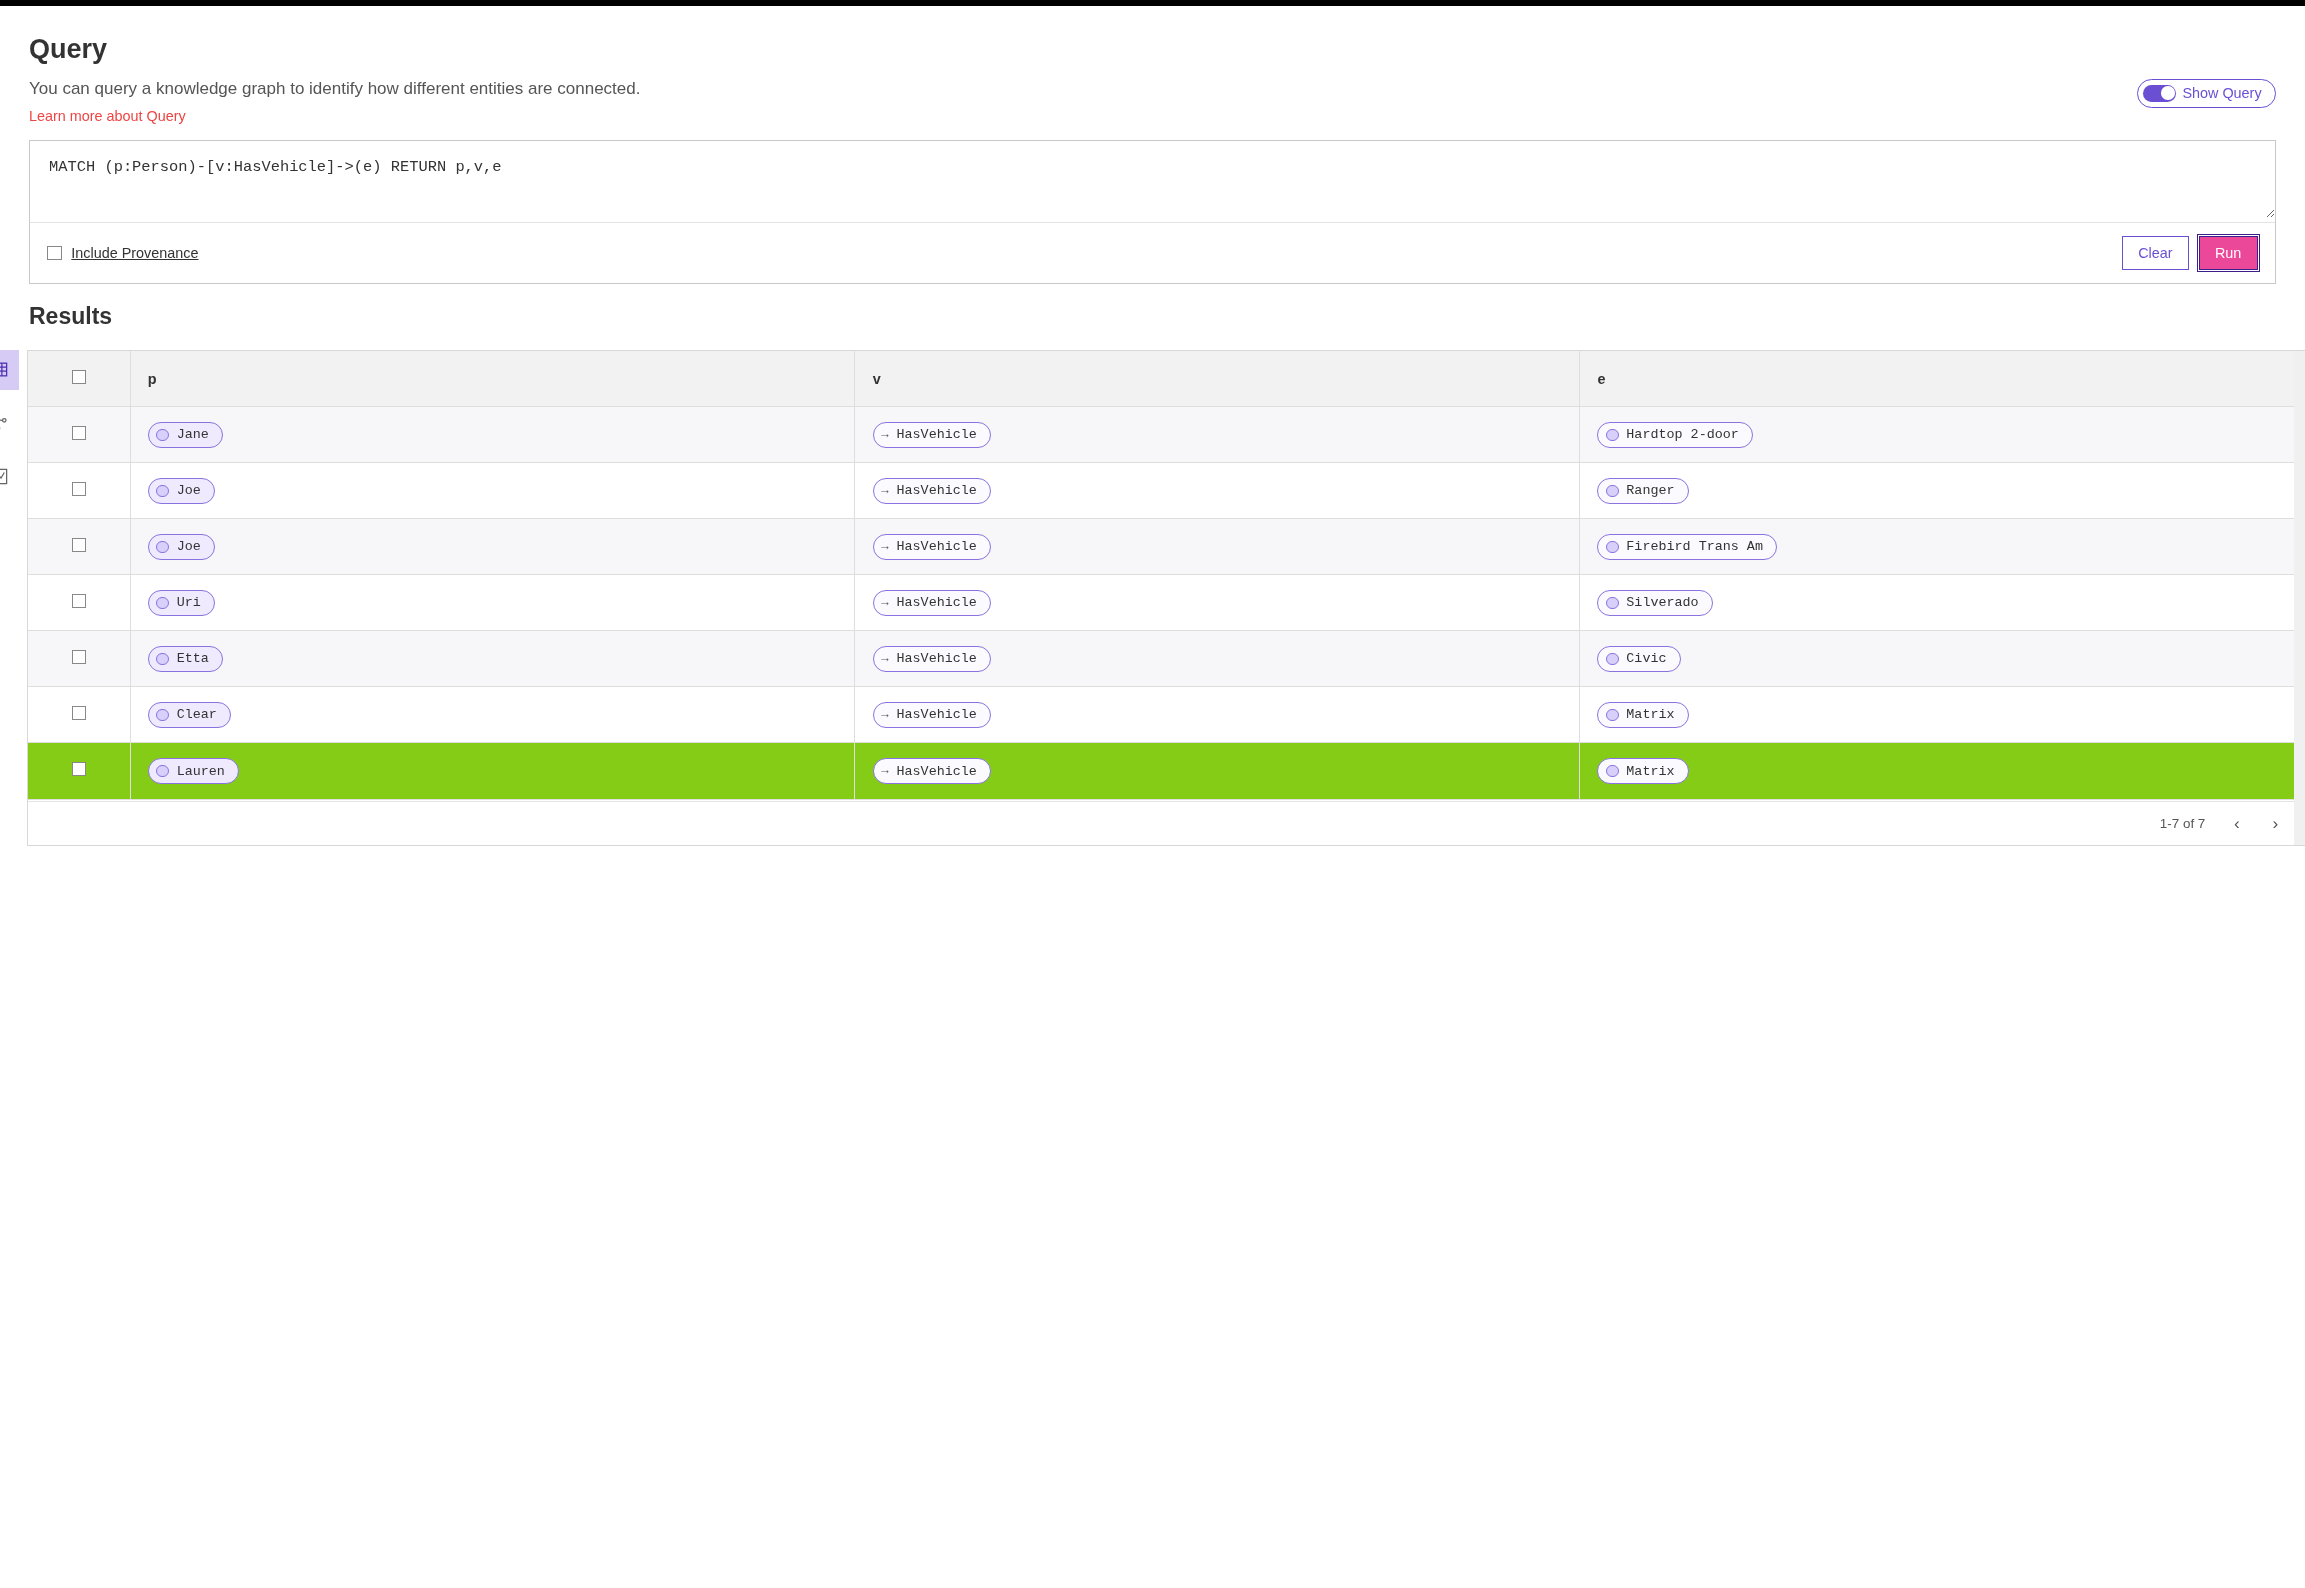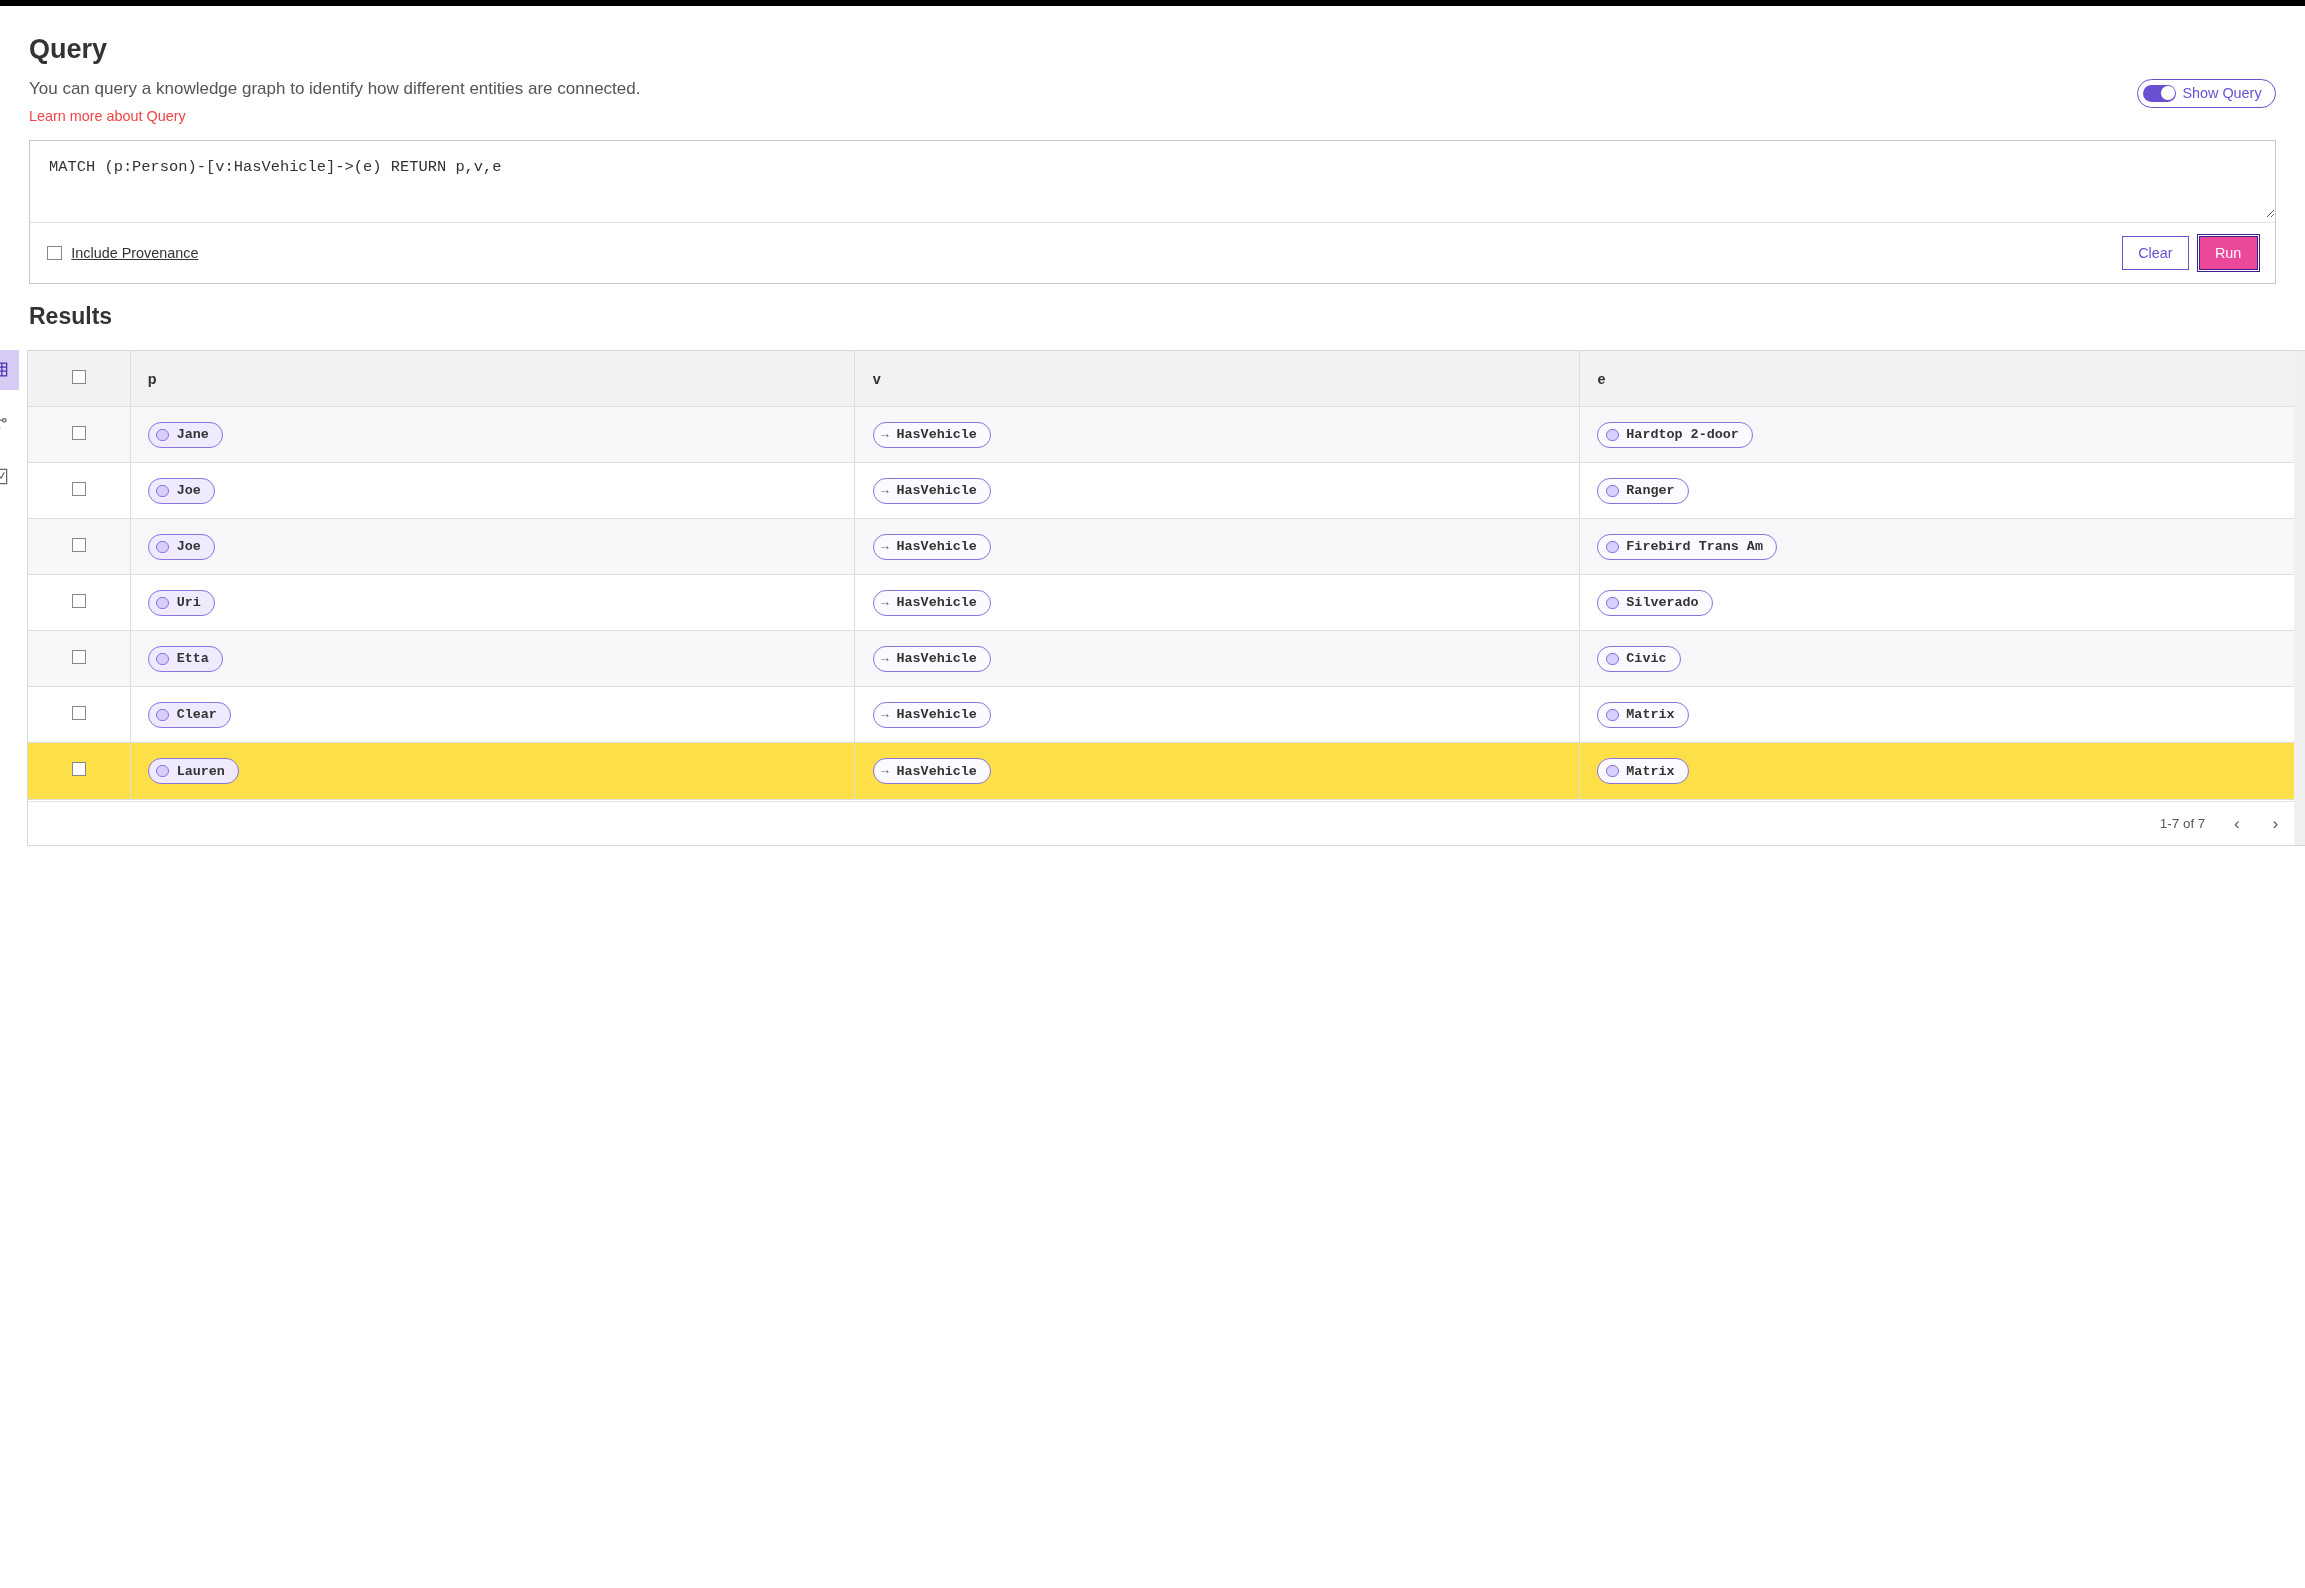--- a/index.html
+++ b/index.html
@@ -27,35 +27,35 @@
 
   .results-wrap { display:flex; margin-left:-29px; }
   .side-tabs { width:56px; display:flex; flex-direction:column; align-items:center; gap:13.4px; padding-top:0; }
   .side-tab { width:40px; height:40px; display:flex; align-items:center; justify-content:center; cursor:pointer; color:#4f2fb2; }
   .side-tab.active { background:#d5cbf4; }
   .side-tab svg { width:19px; height:19px; stroke:#4f2fb2; fill:none; }
   .side-tab.dim svg { stroke:#666; }
 
   .tbl-outer { flex:1; border:1px solid #d8d8d8; border-right:none; position:relative; }
   .tbl { width:100%; border-collapse:collapse; table-layout:fixed; }
-  .tbl th, .tbl td { border-bottom:1px solid #dedede; border-right:1px solid #dedede; text-align:left; padding:0;font-weight:bold; }
+  .tbl th, .tbl td { border-bottom:1px solid #dedede; border-right:1px solid #dedede; text-align:left; padding:0; }
   .tbl th { background:#f2f2f2; font-weight:600; font-size:14.4px; color:#333; height:56px; padding:0 17.3px; }
   .tbl td { height:56px; padding:0 17.3px; }
   .tbl tbody tr:nth-child(odd) td { background:#f7f6f8; }
   .tbl tbody tr:nth-child(even) td { background:#fff; }
   .col-chk { width:102px; text-align:center !important; }
   .row-chk { width:14.4px; height:14.4px; border:1.4px solid #888; background:#fff; display:inline-block; }
 
   .pill { display:inline-flex; align-items:center; gap:7.7px; border:1px solid #8a73e0; background:#efeafe; border-radius:960px; padding:4.8px 13.4px 4.8px 7.7px; font-family: "Consolas","Courier New",monospace; font-size:13.4px; color:#333; cursor:pointer; }
   .pill-ws { background:#fbfaff; }
   .dot { width:12.5px; height:12.5px; border:1.4px solid #8a73e0; border-radius:50%; background:#d8cffa; display:inline-block; }
   .arrow { font-size:12.5px; color:#555; }
 
   .clip { height:58px; overflow:hidden; }
-  .clip .tbl tbody tr td { background:#fde047; }
+  .clip .tbl tbody tr td { background:#84cc16; }
 
   .pager { border-top:1px solid #e5e5e5; height:44px; display:flex; align-items:center; justify-content:flex-end; gap:25px; padding:0 23px; font-size:13.4px; color:#555; }
   .pager-btn { cursor:pointer; color:#555; font-size:17.3px; user-select:none; padding:0 3.8px; }
   .scroll-ind { position:absolute; right:0; top:0; width:11.5px; height:100%; background:#f0f0f0; }
 </style>
 </head>
 <body>
 
 <div class="topbar"></div>
 

